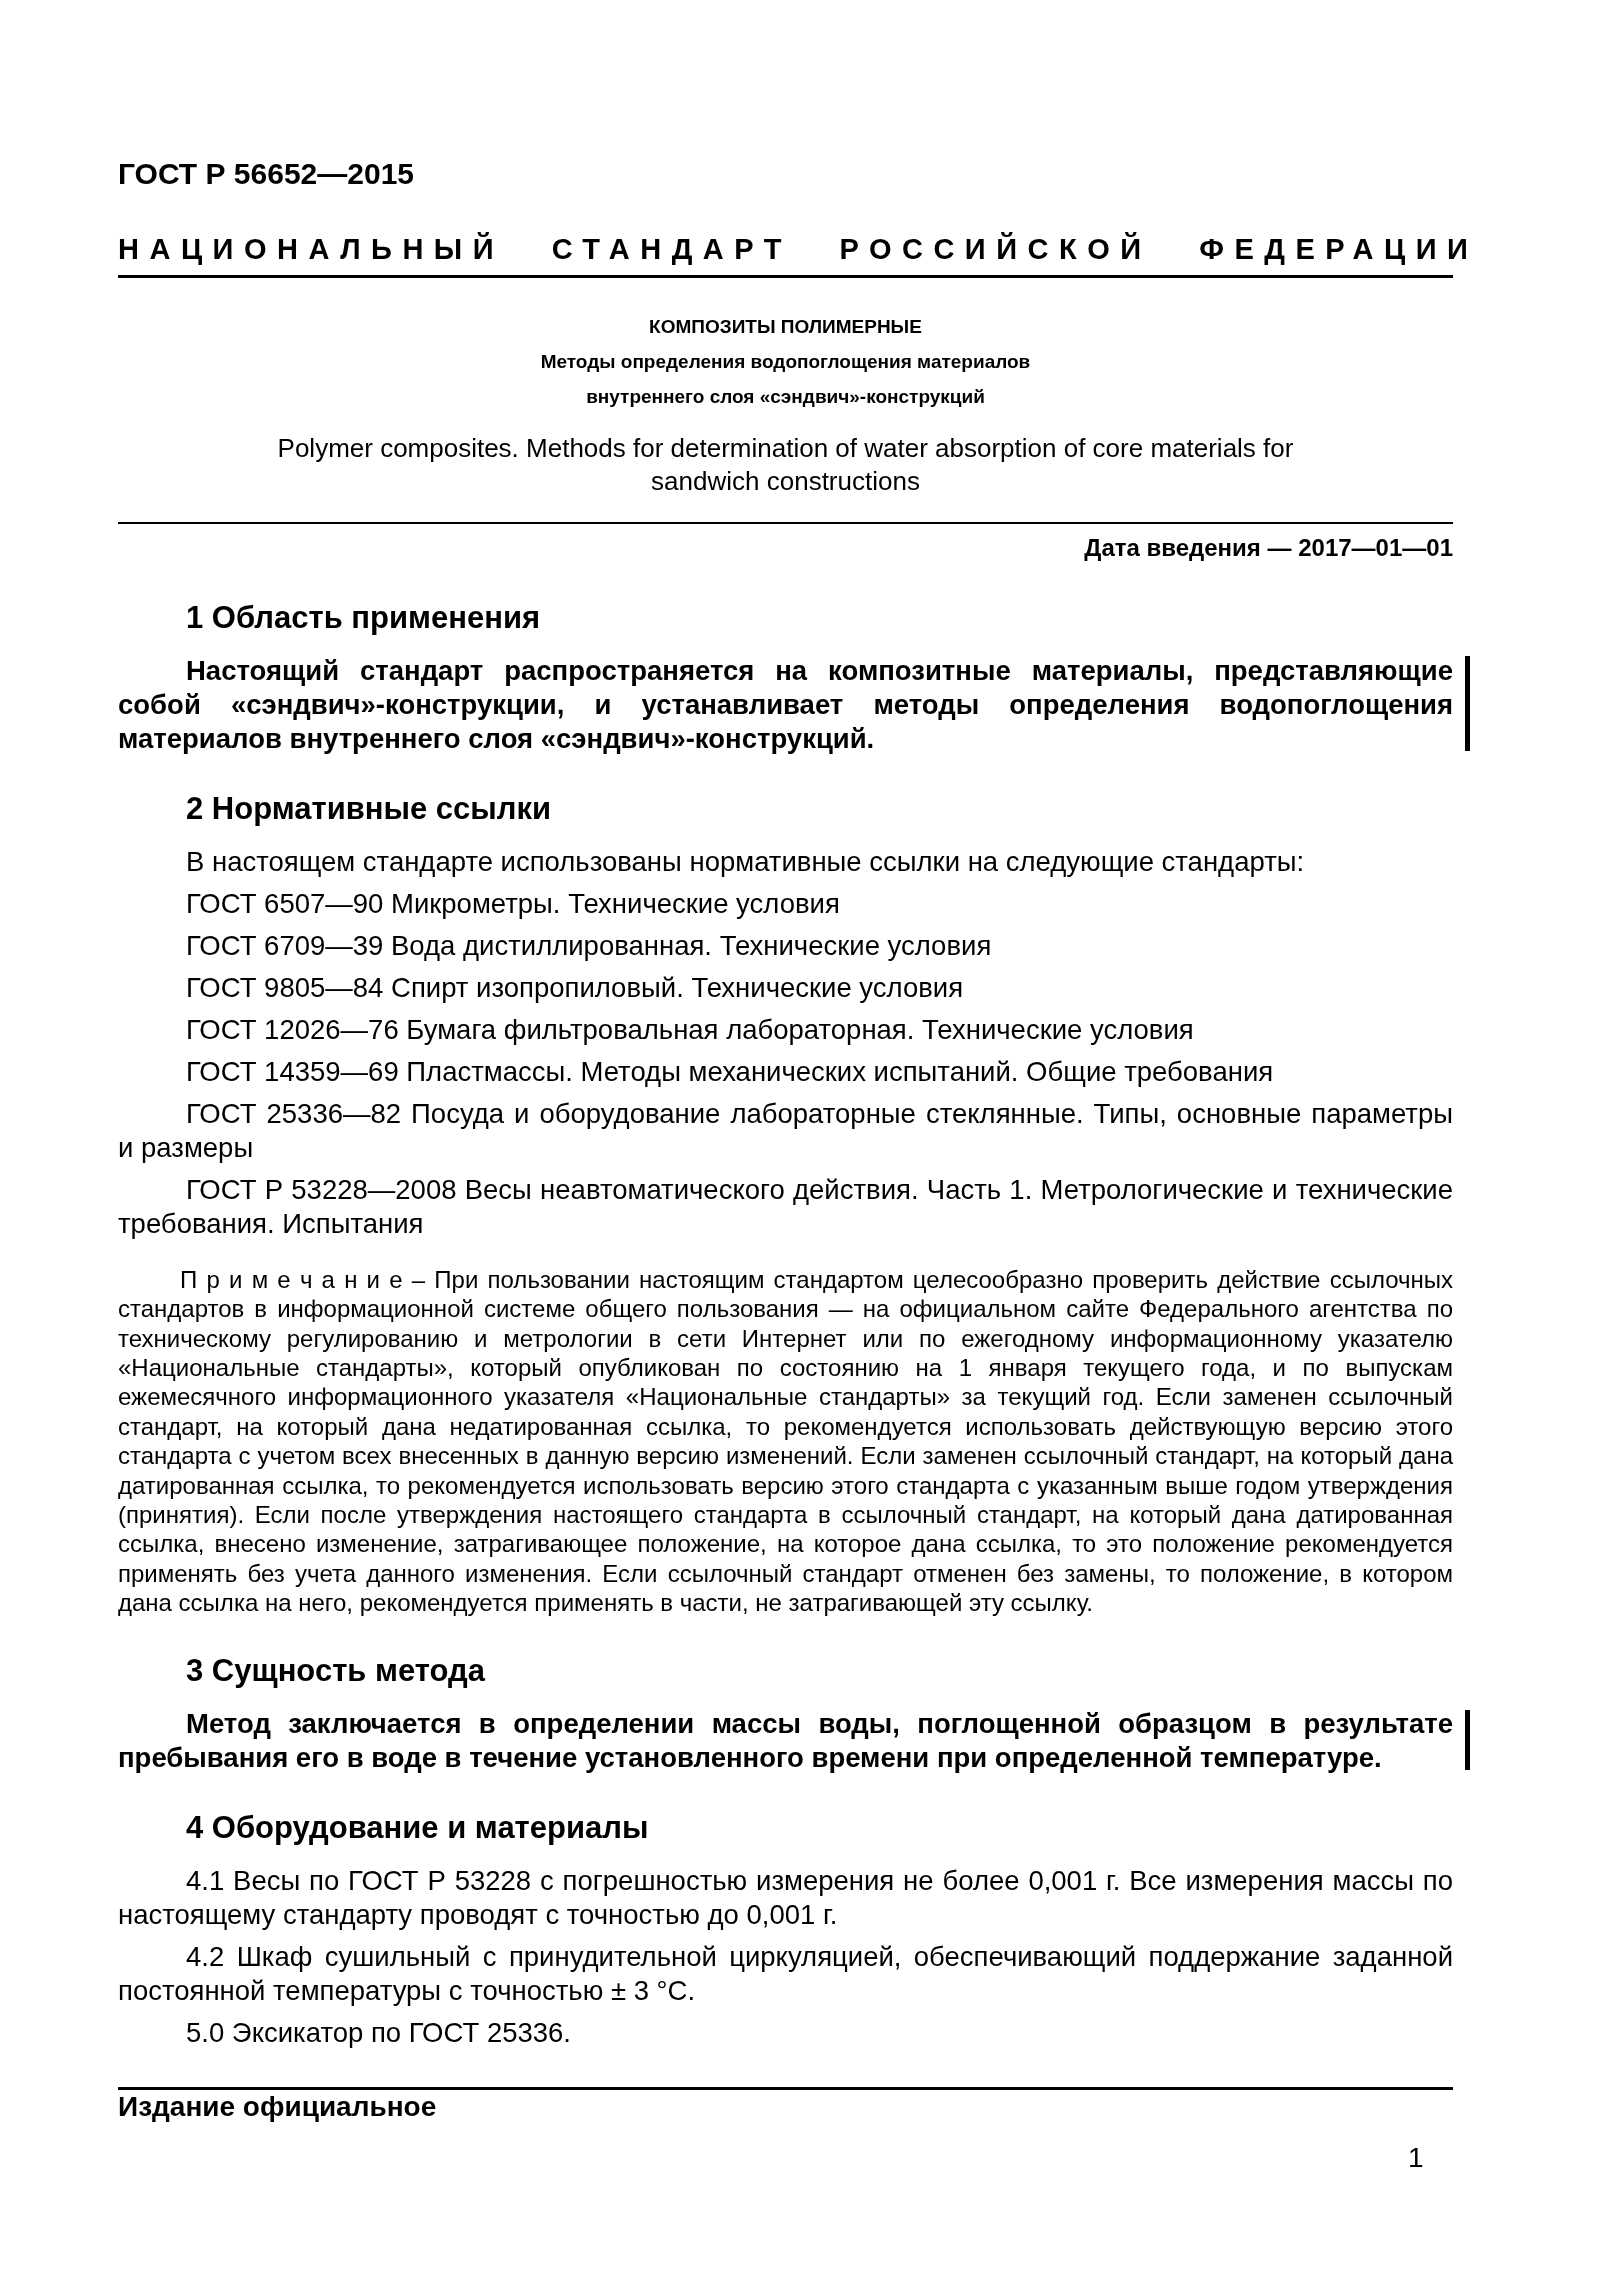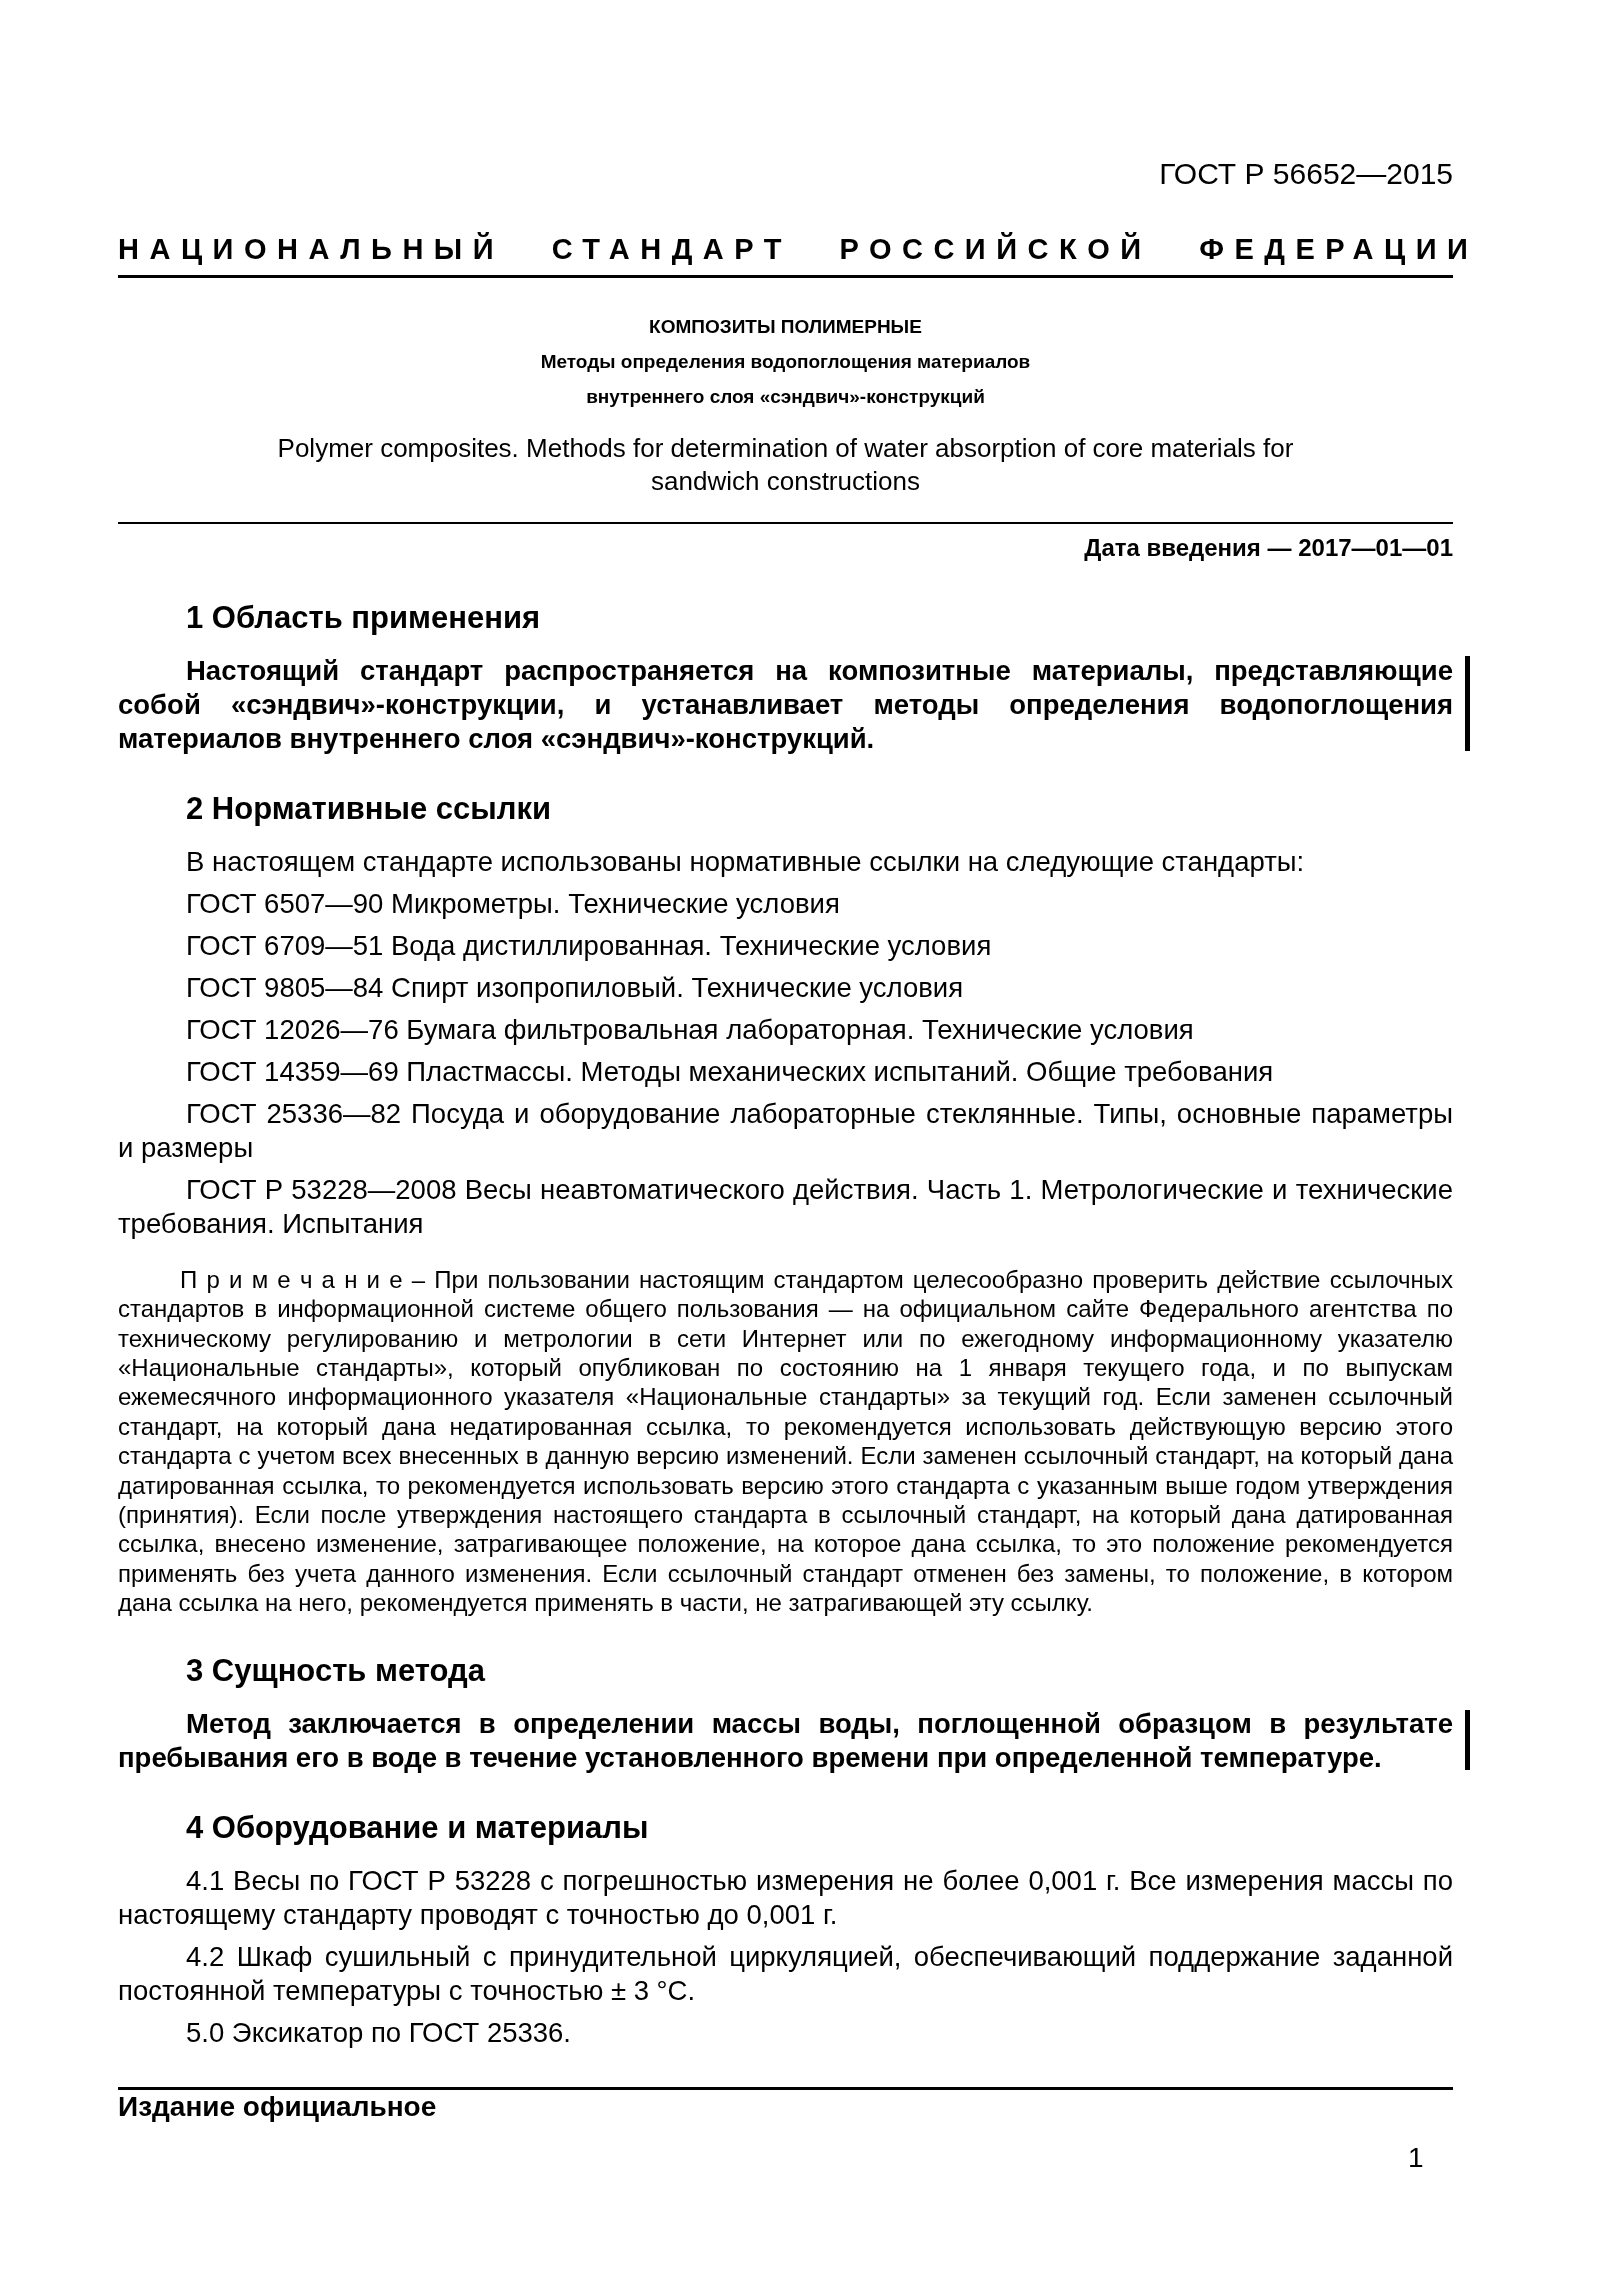--- a/index.html
+++ b/index.html
@@ -16,22 +16,21 @@
   }
   .content {
     position:absolute;
     left:118px;
     top:0;
     width:1335px;
     padding-top:157px;
   }
   .doc-code {
     font-size:30px;
-    font-weight:normal;
-    text-align:right;
+    font-weight:bold;
     line-height:34px;
   }
   .std-header {
     margin-top:41px;
     font-size:29px;
     font-weight:bold;
     text-align:center;
     letter-spacing:10.5px;
     word-spacing:29px;
     white-space:nowrap;
@@ -139,21 +138,21 @@
 
     <div class="date-rule"></div>
     <div class="effective-date">Дата введения — 2017—01—01</div>
 
     <h2 class="sec">1 Область применения</h2>
     <p class="body changed">Настоящий стандарт распространяется на композитные материалы, представляющие собой «сэндвич»-конструкции, и устанавливает методы определения водопоглощения материалов внутреннего слоя «сэндвич»-конструкций.</p>
 
     <h2 class="sec">2 Нормативные ссылки</h2>
     <p class="body">В настоящем стандарте использованы нормативные ссылки на следующие стандарты:</p>
     <p class="body mt0">ГОСТ 6507—90 Микрометры. Технические условия</p>
-    <p class="body mt0">ГОСТ 6709—51 Вода дистиллированная. Технические условия</p>
+    <p class="body mt0">ГОСТ 6709—39 Вода дистиллированная. Технические условия</p>
     <p class="body mt0">ГОСТ 9805—84 Спирт изопропиловый. Технические условия</p>
     <p class="body mt0">ГОСТ 12026—76 Бумага фильтровальная лабораторная. Технические условия</p>
     <p class="body mt0">ГОСТ 14359—69 Пластмассы. Методы механических испытаний. Общие требования</p>
     <p class="body mt0">ГОСТ 25336—82 Посуда и оборудование лабораторные стеклянные. Типы, основные параметры и размеры</p>
     <p class="body mt0">ГОСТ Р 53228—2008 Весы неавтоматического действия. Часть 1. Метрологические и технические требования. Испытания</p>
     <p class="note">П р и м е ч а н и е – При пользовании настоящим стандартом целесообразно проверить действие ссылочных стандартов в информационной системе общего пользования — на официальном сайте Федерального агентства по техническому регулированию и метрологии в сети Интернет или по ежегодному информационному указателю «Национальные стандарты», который опубликован по состоянию на 1 января текущего года, и по выпускам ежемесячного информационного указателя «Национальные стандарты» за текущий год. Если заменен ссылочный стандарт, на который дана недатированная ссылка, то рекомендуется использовать действующую версию этого стандарта с учетом всех внесенных в данную версию изменений. Если заменен ссылочный стандарт, на который дана датированная ссылка, то рекомендуется использовать версию этого стандарта с указанным выше годом утверждения (принятия). Если после утверждения настоящего стандарта в ссылочный стандарт, на который дана датированная ссылка, внесено изменение, затрагивающее положение, на которое дана ссылка, то это положение рекомендуется применять без учета данного изменения. Если ссылочный стандарт отменен без замены, то положение, в котором дана ссылка на него, рекомендуется применять в части, не затрагивающей эту ссылку.</p>
 
     <h2 class="sec">3 Сущность метода</h2>
     <p class="body changed">Метод заключается в определении массы воды, поглощенной образцом в результате пребывания его в воде в течение установленного времени при определенной температуре.</p>
 

